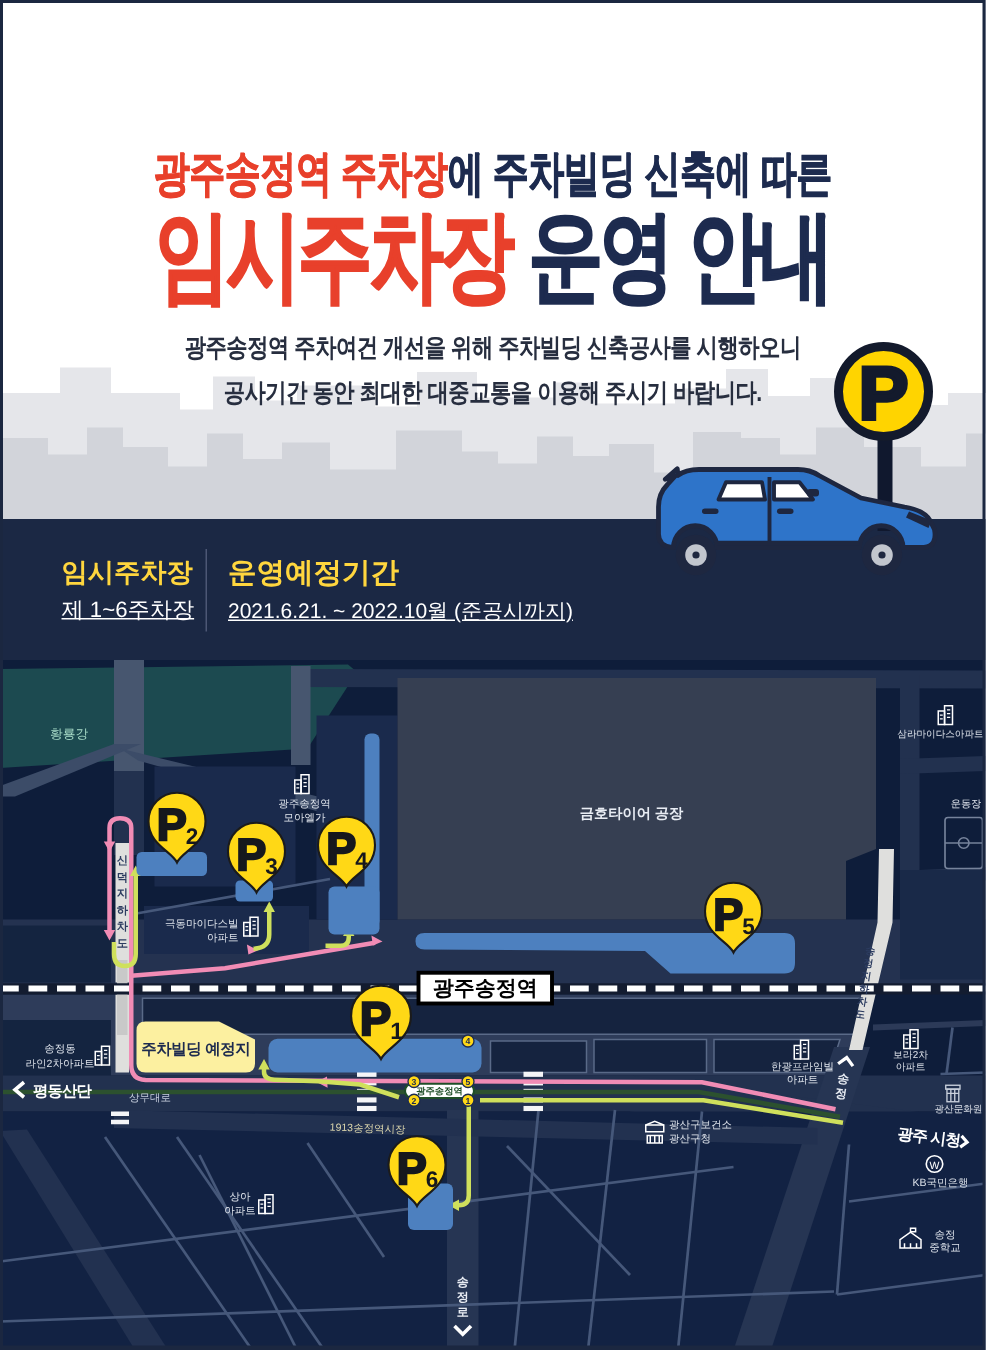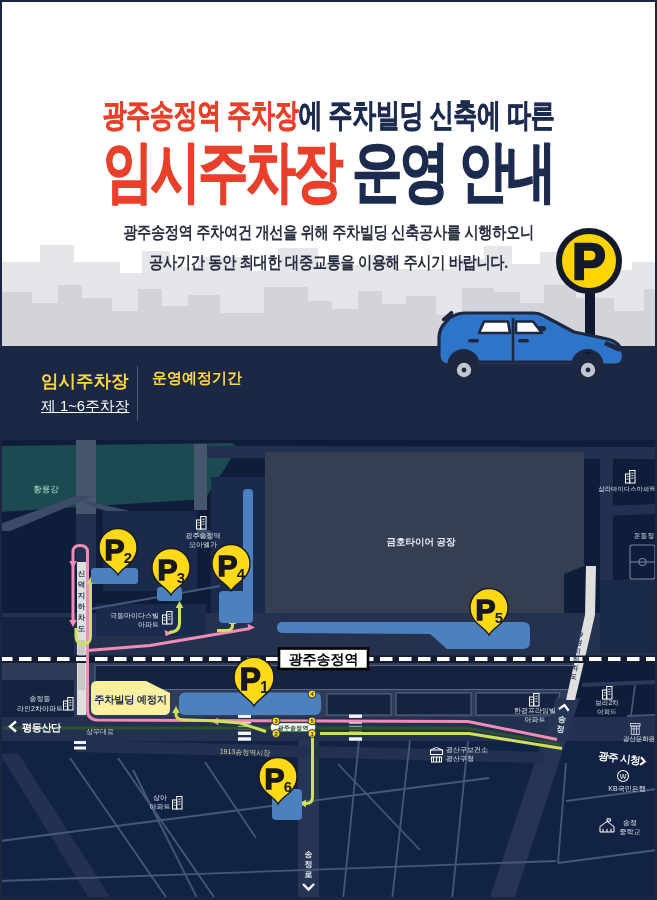--- a/index.html
+++ b/index.html
@@ -6,21 +6,21 @@
 body{width:657px;height:900px;position:relative;overflow:hidden;background:#fff;font-family:"Liberation Sans",sans-serif;}
 .frame{position:absolute;left:0;top:0;right:0;bottom:0;border:2px solid #1b2740;border-bottom-width:3px;z-index:50;pointer-events:none;}
 .t1{position:absolute;left:0;top:94px;width:657px;text-align:center;font-size:24px;font-weight:700;color:#1d2b4f;letter-spacing:-0.3px;transform:scale(1,1.35);transform-origin:50% 0;-webkit-text-stroke:0.4px #1d2b4f;}
 .t1 .red{color:#e8402b;-webkit-text-stroke:0.4px #e8402b;}
 .t2{position:absolute;left:0;top:127px;width:657px;text-align:center;font-size:50px;font-weight:700;color:#1d2b4f;letter-spacing:-2.5px;transform:scale(1,1.33);transform-origin:50% 0;-webkit-text-stroke:1px #1d2b4f;}
 .t2 .red{color:#e8402b;-webkit-text-stroke:1px #e8402b;}
 .sub{position:absolute;left:0;top:218px;width:657px;text-align:center;font-size:14.2px;font-weight:700;color:#272e3f;line-height:25px;letter-spacing:-0.3px;transform:scale(1,1.2);transform-origin:50% 0;z-index:3;}
 .band{position:absolute;left:0;top:346px;width:657px;height:94px;background:#1b2844;z-index:5;}
 .band .col1{position:absolute;left:41px;top:23px;}
 .band .col2{position:absolute;left:152px;top:23px;}
-.band .h{font-size:15px;font-weight:700;color:#ffd63e;margin-bottom:4px;}
+.band .h{font-size:19px;font-weight:700;color:#ffd63e;margin-bottom:4px;}
 .band .v{font-size:14px;color:#ffffff;text-decoration:underline;}
 .band .div{position:absolute;left:137px;top:20px;height:55px;width:1px;background:#4d5775;}
 #skyline{position:absolute;left:0;top:243px;z-index:1;}
 #carsign{position:absolute;left:410px;top:218px;z-index:6;}
 #map{position:absolute;left:0;top:440px;z-index:4;}
 </style>
 </head>
 <body>
 <div class="t1"><span class="red">광주송정역 주차장</span>에 주차빌딩 신축에 따른</div>
 <div class="t2"><span class="red">임시주차장</span> 운영 안내</div>
@@ -73,20 +73,21 @@
 </g>
 </svg>
 <div class="band">
   <div class="col1">
       <div class="h" style="font-size:17.5px">임시주차장</div>
       <div class="v" style="font-size:14.8px">제 1~6주차장</div>
     </div>
   <div class="div"></div>
   <div class="col2">
       <div class="h">운영예정기간</div>
+      <div class="v">2021.6.21. ~ 2022.10월 (준공시까지)</div>
     </div>
 </div>
 <svg id="carsign" width="247" height="170" viewBox="0 0 247 170">
 <rect x="175" y="70" width="10" height="66" fill="#10182e"></rect>
 <g>
 <path d="M35,105 L40,99.5 L33.5,101.5 L41.5,94.5 L42,99 Q47,95 56,95 L122,95 Q130,95 136,99 L164,114 L193,120 Q206,122 210,129 L213,135 Q215,146 206,147 L192,147 A14.5,14.5 0 0 0 163,147 L68,147 A14.5,14.5 0 0 0 39,147 L38,147 Q29,146 29,138 L29,120 Q29,111 35,105 Z" fill="#2e74c9" stroke="#1e2740" stroke-width="3.2" stroke-linejoin="round"></path>
 <path d="M69,115 L74,103.5 L98,103.5 L100,115 Z" fill="#fff" stroke="#1e2740" stroke-width="2.6" stroke-linejoin="round"></path>
 <path d="M106,115 L106,103.5 L123,103.5 L132,115 Z" fill="#fff" stroke="#1e2740" stroke-width="2.6" stroke-linejoin="round"></path>
 <line x1="103" y1="100" x2="103" y2="145" stroke="#1e2740" stroke-width="2.6"></line>
 <rect x="58" y="121" width="11" height="3.6" rx="1.8" fill="#1e2740"></rect>

